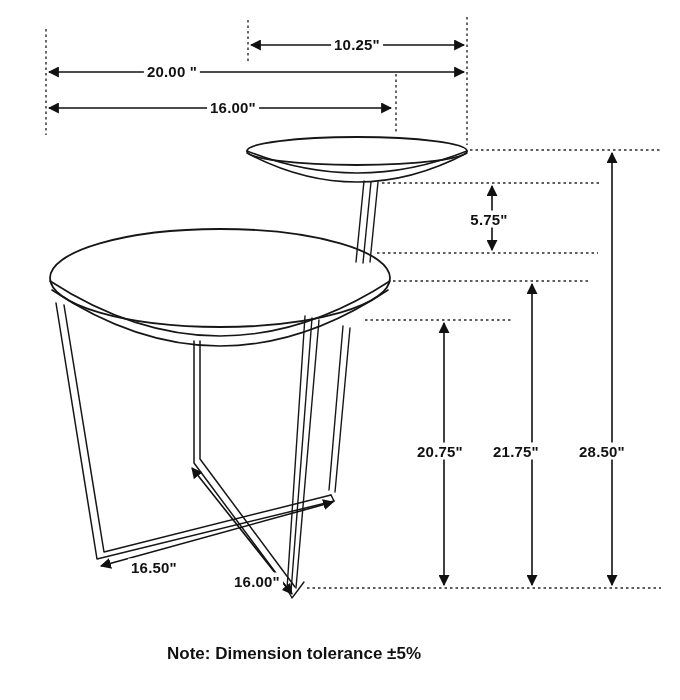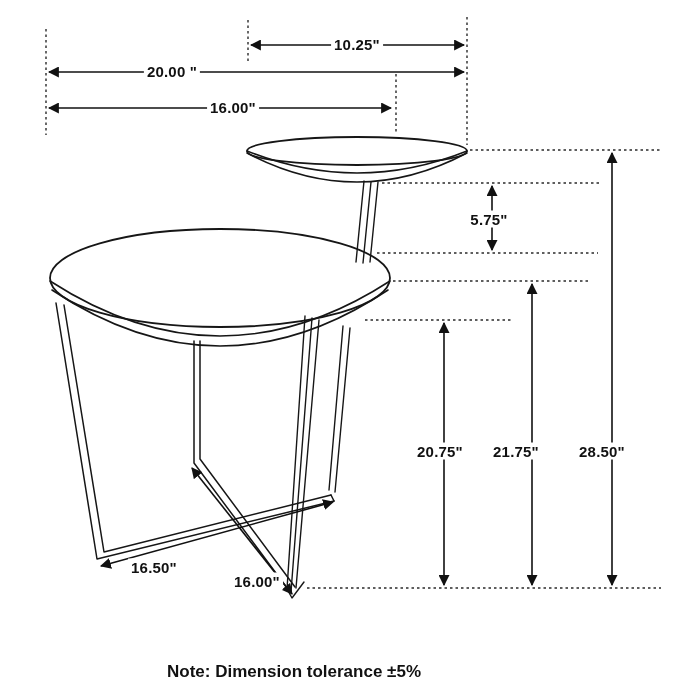--- a/index.html
+++ b/index.html
@@ -92,15 +92,15 @@
   <div class="dim-label" style="left:357px;top:44px">10.25"</div>
   <div class="dim-label" style="left:172px;top:71px">20.00 "</div>
   <div class="dim-label" style="left:233px;top:107px">16.00"</div>
   <div class="dim-label" style="left:489px;top:219px">5.75"</div>
   <div class="dim-label" style="left:440px;top:451px">20.75"</div>
   <div class="dim-label" style="left:516px;top:451px">21.75"</div>
   <div class="dim-label" style="left:602px;top:451px">28.50"</div>
   <div class="dim-label" style="left:154px;top:567px">16.50"</div>
   <div class="dim-label" style="left:257px;top:581px">16.00"</div>
 
-  <div class="note" style="left:294px;top:672px">Note: Dimension tolerance ±5%</div>
+  <div class="note" style="left:294px;top:654px">Note: Dimension tolerance ±5%</div>
 
 </div>
 
 </body></html>

